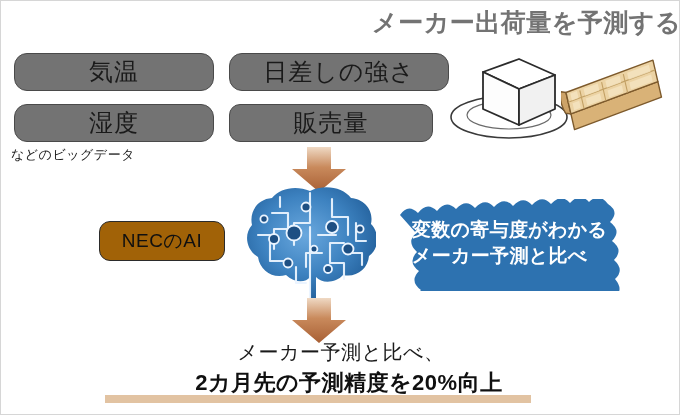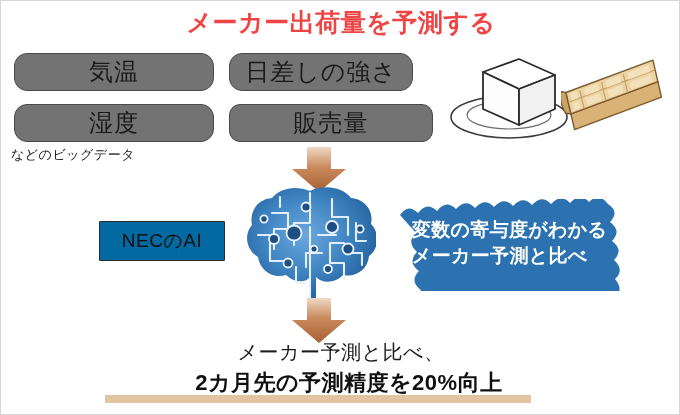--- a/index.html
+++ b/index.html
@@ -20,67 +20,67 @@
     box-sizing: border-box;
     overflow: hidden;
   }
 
   
   .title {
     position: absolute;
     left: 0;
     top: 6px;
     width: 680px;
-    text-align: center;
+    text-align: right;
     font-size: 25px;
     font-weight: bold;
-    color: #ef4444;
+    color: #737373;
     letter-spacing: 0.5px;
     line-height: 1.2;
   }
 
   
   .pill {
     position: absolute;
     box-sizing: border-box;
     border: 1.6px solid #4a4a4a;
     border-radius: 13px;
     background: #737373;
     display: flex;
     align-items: center;
     justify-content: center;
     font-size: 24px;
     color: #1a1a1a;
     letter-spacing: 1px;
   }
   .pill-kion    { left: 13px;  top: 52px;  width: 200px; height: 38px; }
   .pill-shitsu  { left: 13px;  top: 103px; width: 200px; height: 38px; }
-  .pill-hizashi { left: 228px; top: 52px;  width: 184px; height: 38px; }
+  .pill-hizashi { left: 228px; top: 52px;  width: 220px; height: 38px; }
   .pill-hanbai  { left: 228px; top: 103px; width: 204px; height: 38px; border-radius: 11px; }
 
   .bigdata {
     position: absolute;
     left: 10px;
     top: 145px;
     font-size: 13px;
     color: #1a1a1a;
     letter-spacing: 0.5px;
   }
 
   
   .pill-nec {
     position: absolute;
     left: 98px;
     top: 220px;
     width: 126px;
     height: 40px;
     box-sizing: border-box;
     border: 1.8px solid #2b2b2b;
-    border-radius: 1px;
-    background: #0369a1;
+    border-radius: 11px;
+    background: #a16207;
     display: flex;
     align-items: center;
     justify-content: center;
     font-size: 19px;
     color: #101010;
     letter-spacing: 0.5px;
   }
 
   
   .illus-ice {

